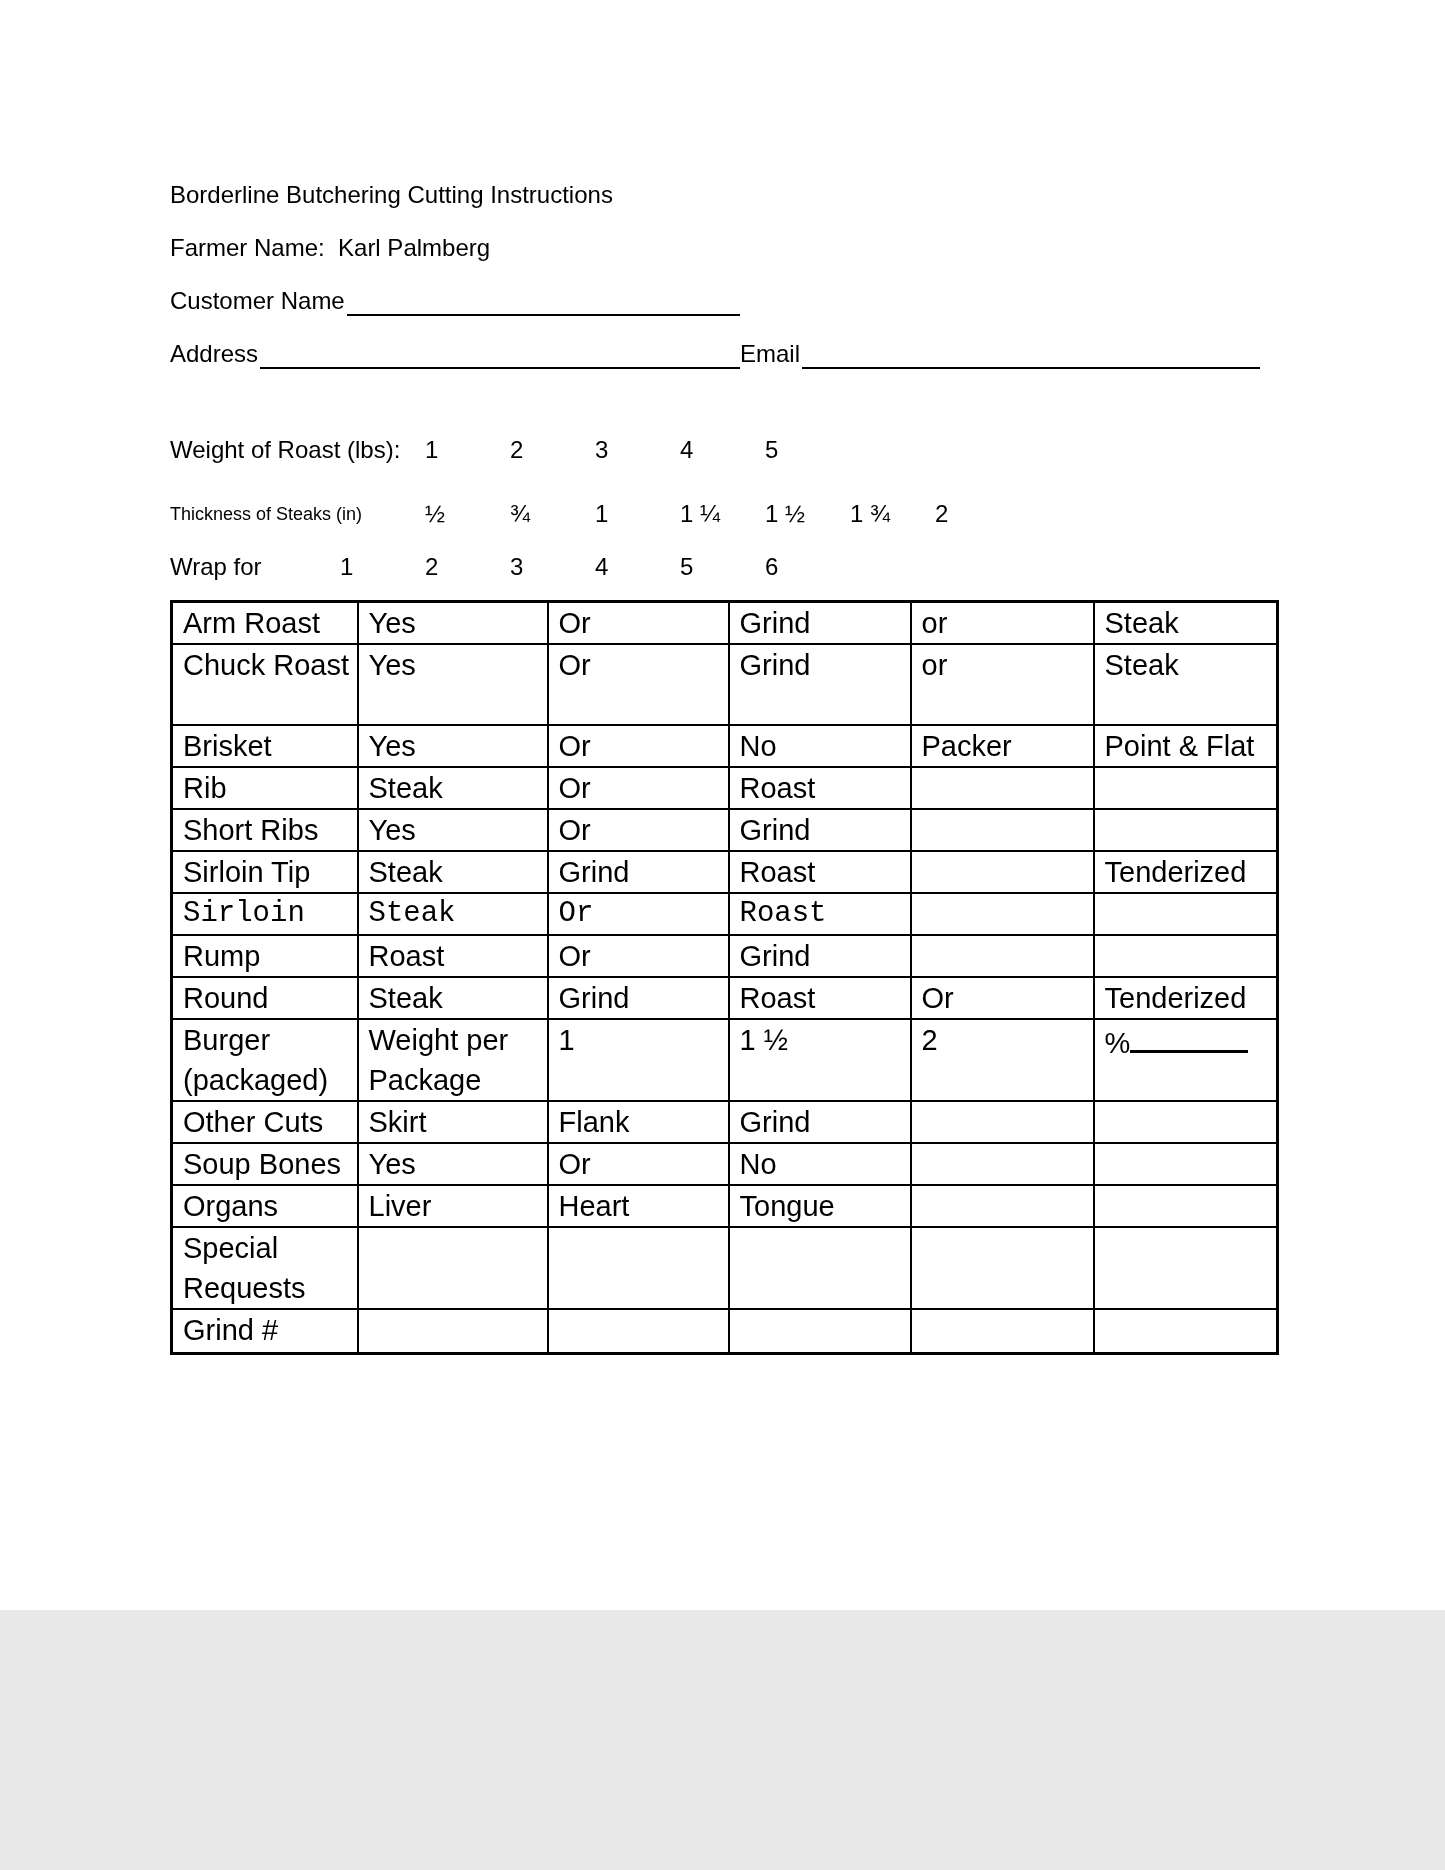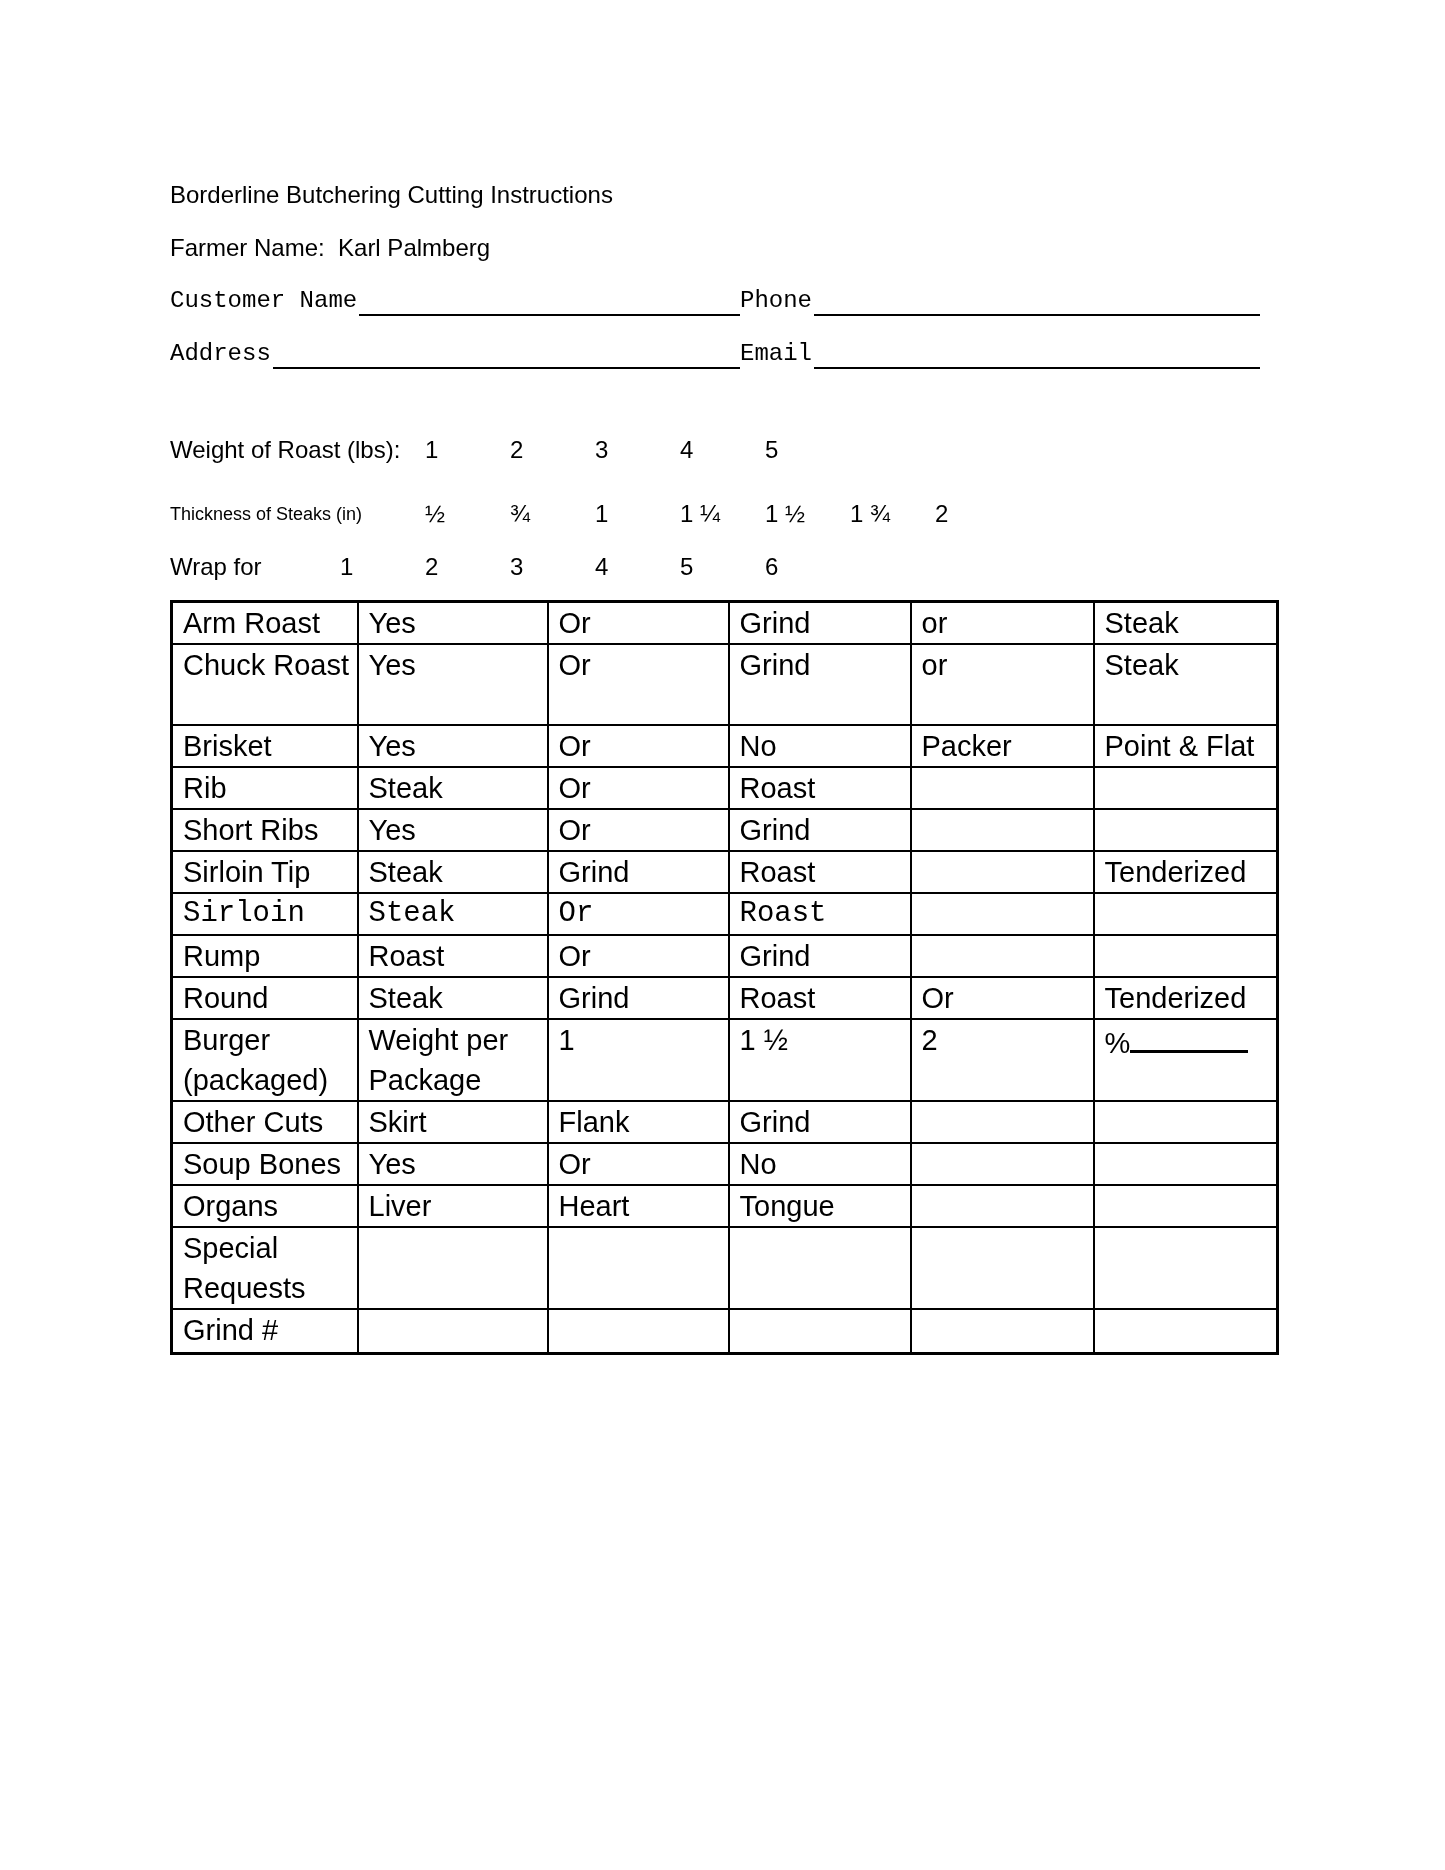--- a/index.html
+++ b/index.html
@@ -1,33 +1,33 @@
 <!DOCTYPE html>
 <html><head>
 <meta charset="utf-8">
 <style>
   html,body{margin:0;padding:0;background:#e8e8e8;}
   .page{
     position:relative;
-    width:1445px;height:1870px;
+    width:1445px;height:1610px;
     background:#ffffff;
     font-family:"Liberation Sans", sans-serif;
     color:#000;
     overflow:hidden;
   }
   .line{
     position:absolute;
     left:170px;
     width:1106px;
     font-size:24px;
     line-height:30px;
     white-space:pre;
   }
   
-  .flexline{display:flex;align-items:flex-end;width:1090px;font-family:Liberation Mono, monospace;}
+  .flexline{display:flex;align-items:flex-end;width:1090px;}
   .fl-left{display:flex;align-items:flex-end;width:570px;flex:0 0 570px;}
   .fl-right{display:flex;align-items:flex-end;flex:1;}
   .blank{
     flex:1;
     height:26px;
     border-bottom:2px solid #000;
     margin-left:2px;
   }
   
   .rel{height:32px;}
@@ -67,24 +67,20 @@
 
 <div class="page">
 
   <div class="line" style="top:180px">Borderline Butchering Cutting Instructions</div>
 
   <div class="line" style="top:233px">Farmer Name:  Karl Palmberg</div>
 
   <div class="line flexline" style="top:286px">
     <div class="fl-left">
       <span>Customer Name</span>
-      <span class="blank"></span>
-    </div>
-    <div class="fl-right">
-      <span>Phone</span>
       <span class="blank"></span>
     </div>
   </div>
 
   <div class="line flexline" style="top:339px">
     <div class="fl-left">
       <span>Address</span>
       <span class="blank"></span>
     </div>
     <div class="fl-right">

